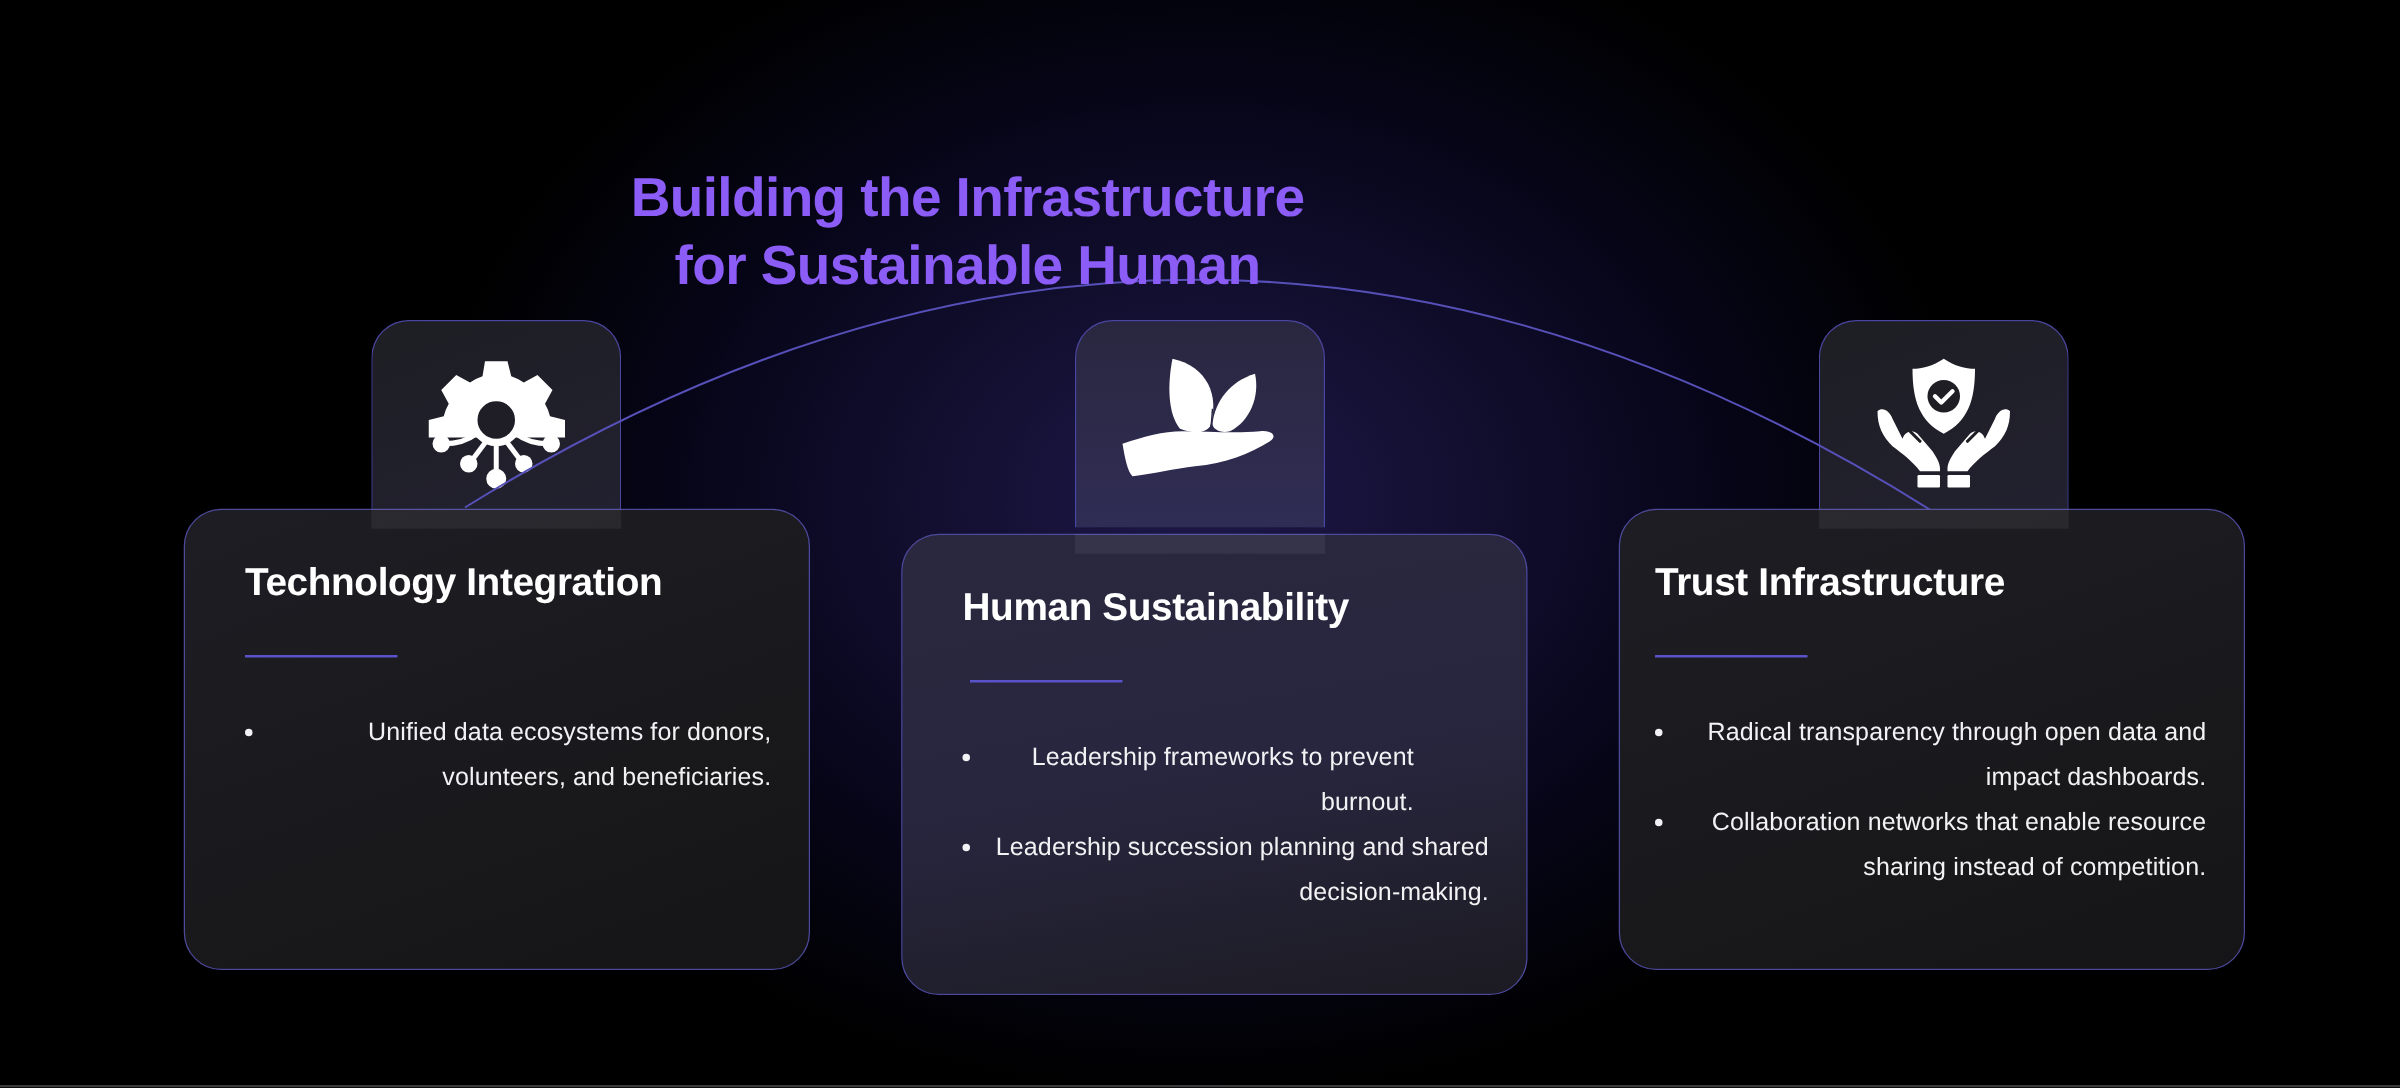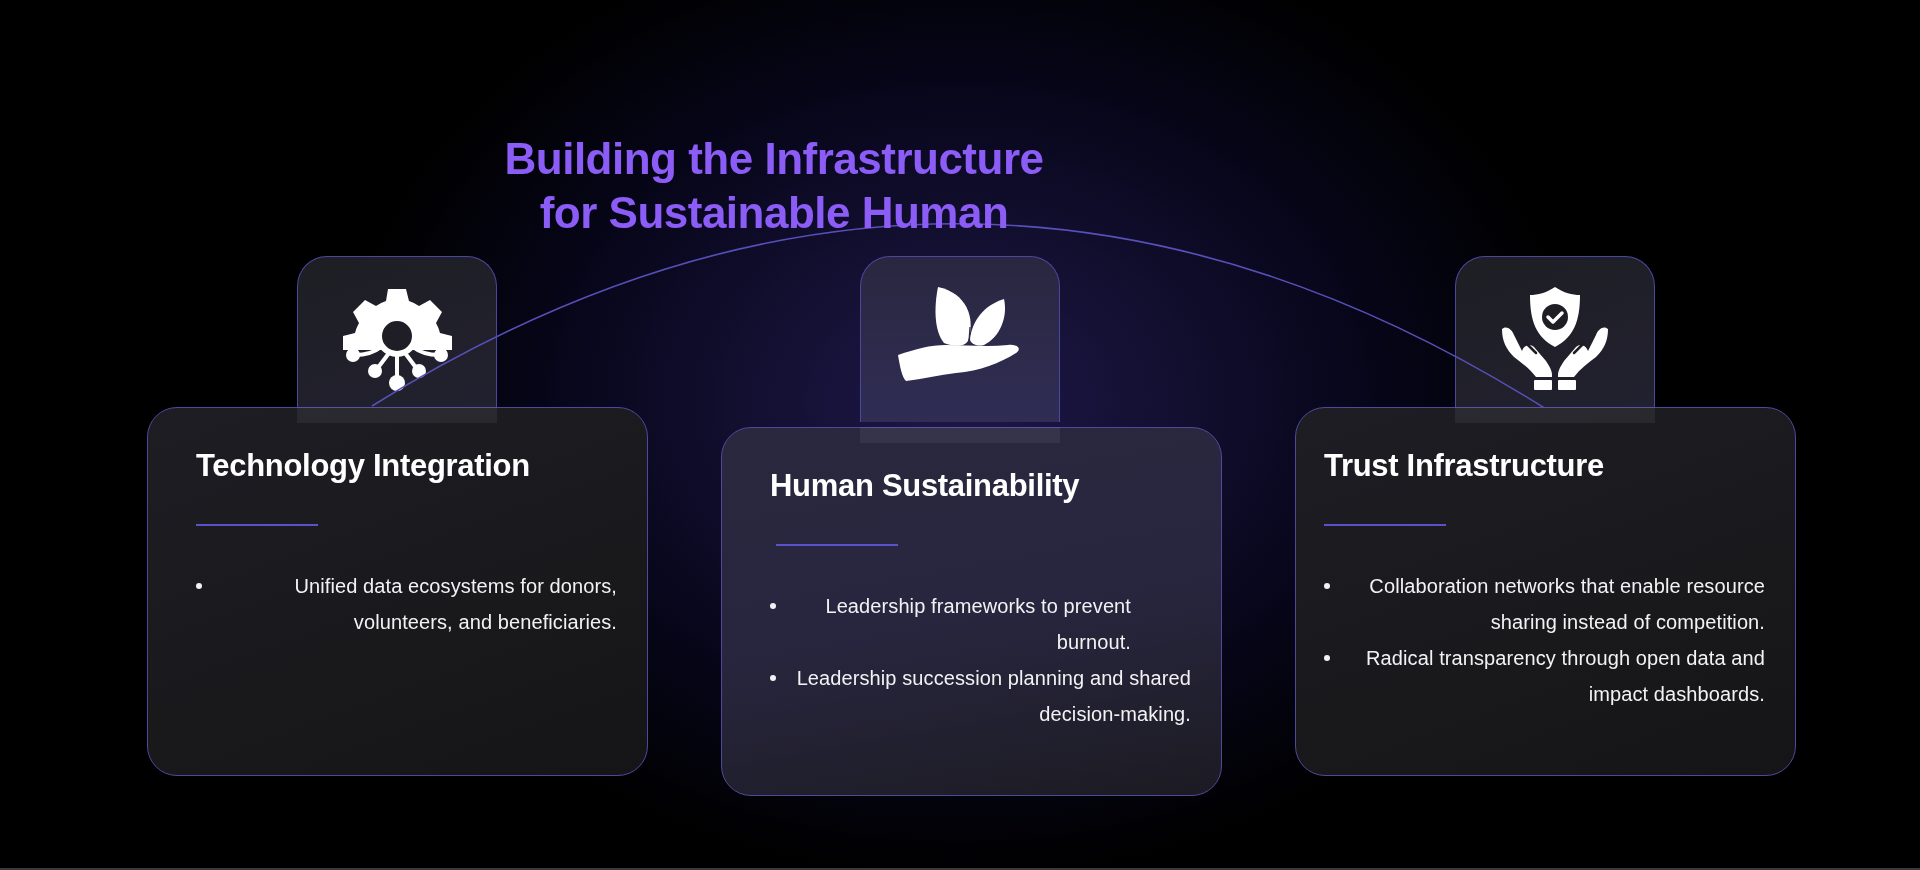--- a/index.html
+++ b/index.html
@@ -134,18 +134,18 @@
     <li style="padding-right:60px;">Leadership frameworks to prevent burnout.</li>
     <li>Leadership succession planning and shared decision-making.</li>
   </ul>
 </div>
 
 <div class="card" style="left:1295px;padding-left:28px;">
   <div class="tab" style="left:159px;"></div>
   <h2 class="card-title">Trust Infrastructure</h2>
   <div class="rule"></div>
   <ul class="bullets">
+    <li>Radical transparency through open data and impact dashboards.</li>
     <li>Collaboration networks that enable resource sharing instead of competition.</li>
-    <li>Radical transparency through open data and impact dashboards.</li>
   </ul>
 </div>
 
 <div class="bottom-rule"></div>
 
 </body></html>

